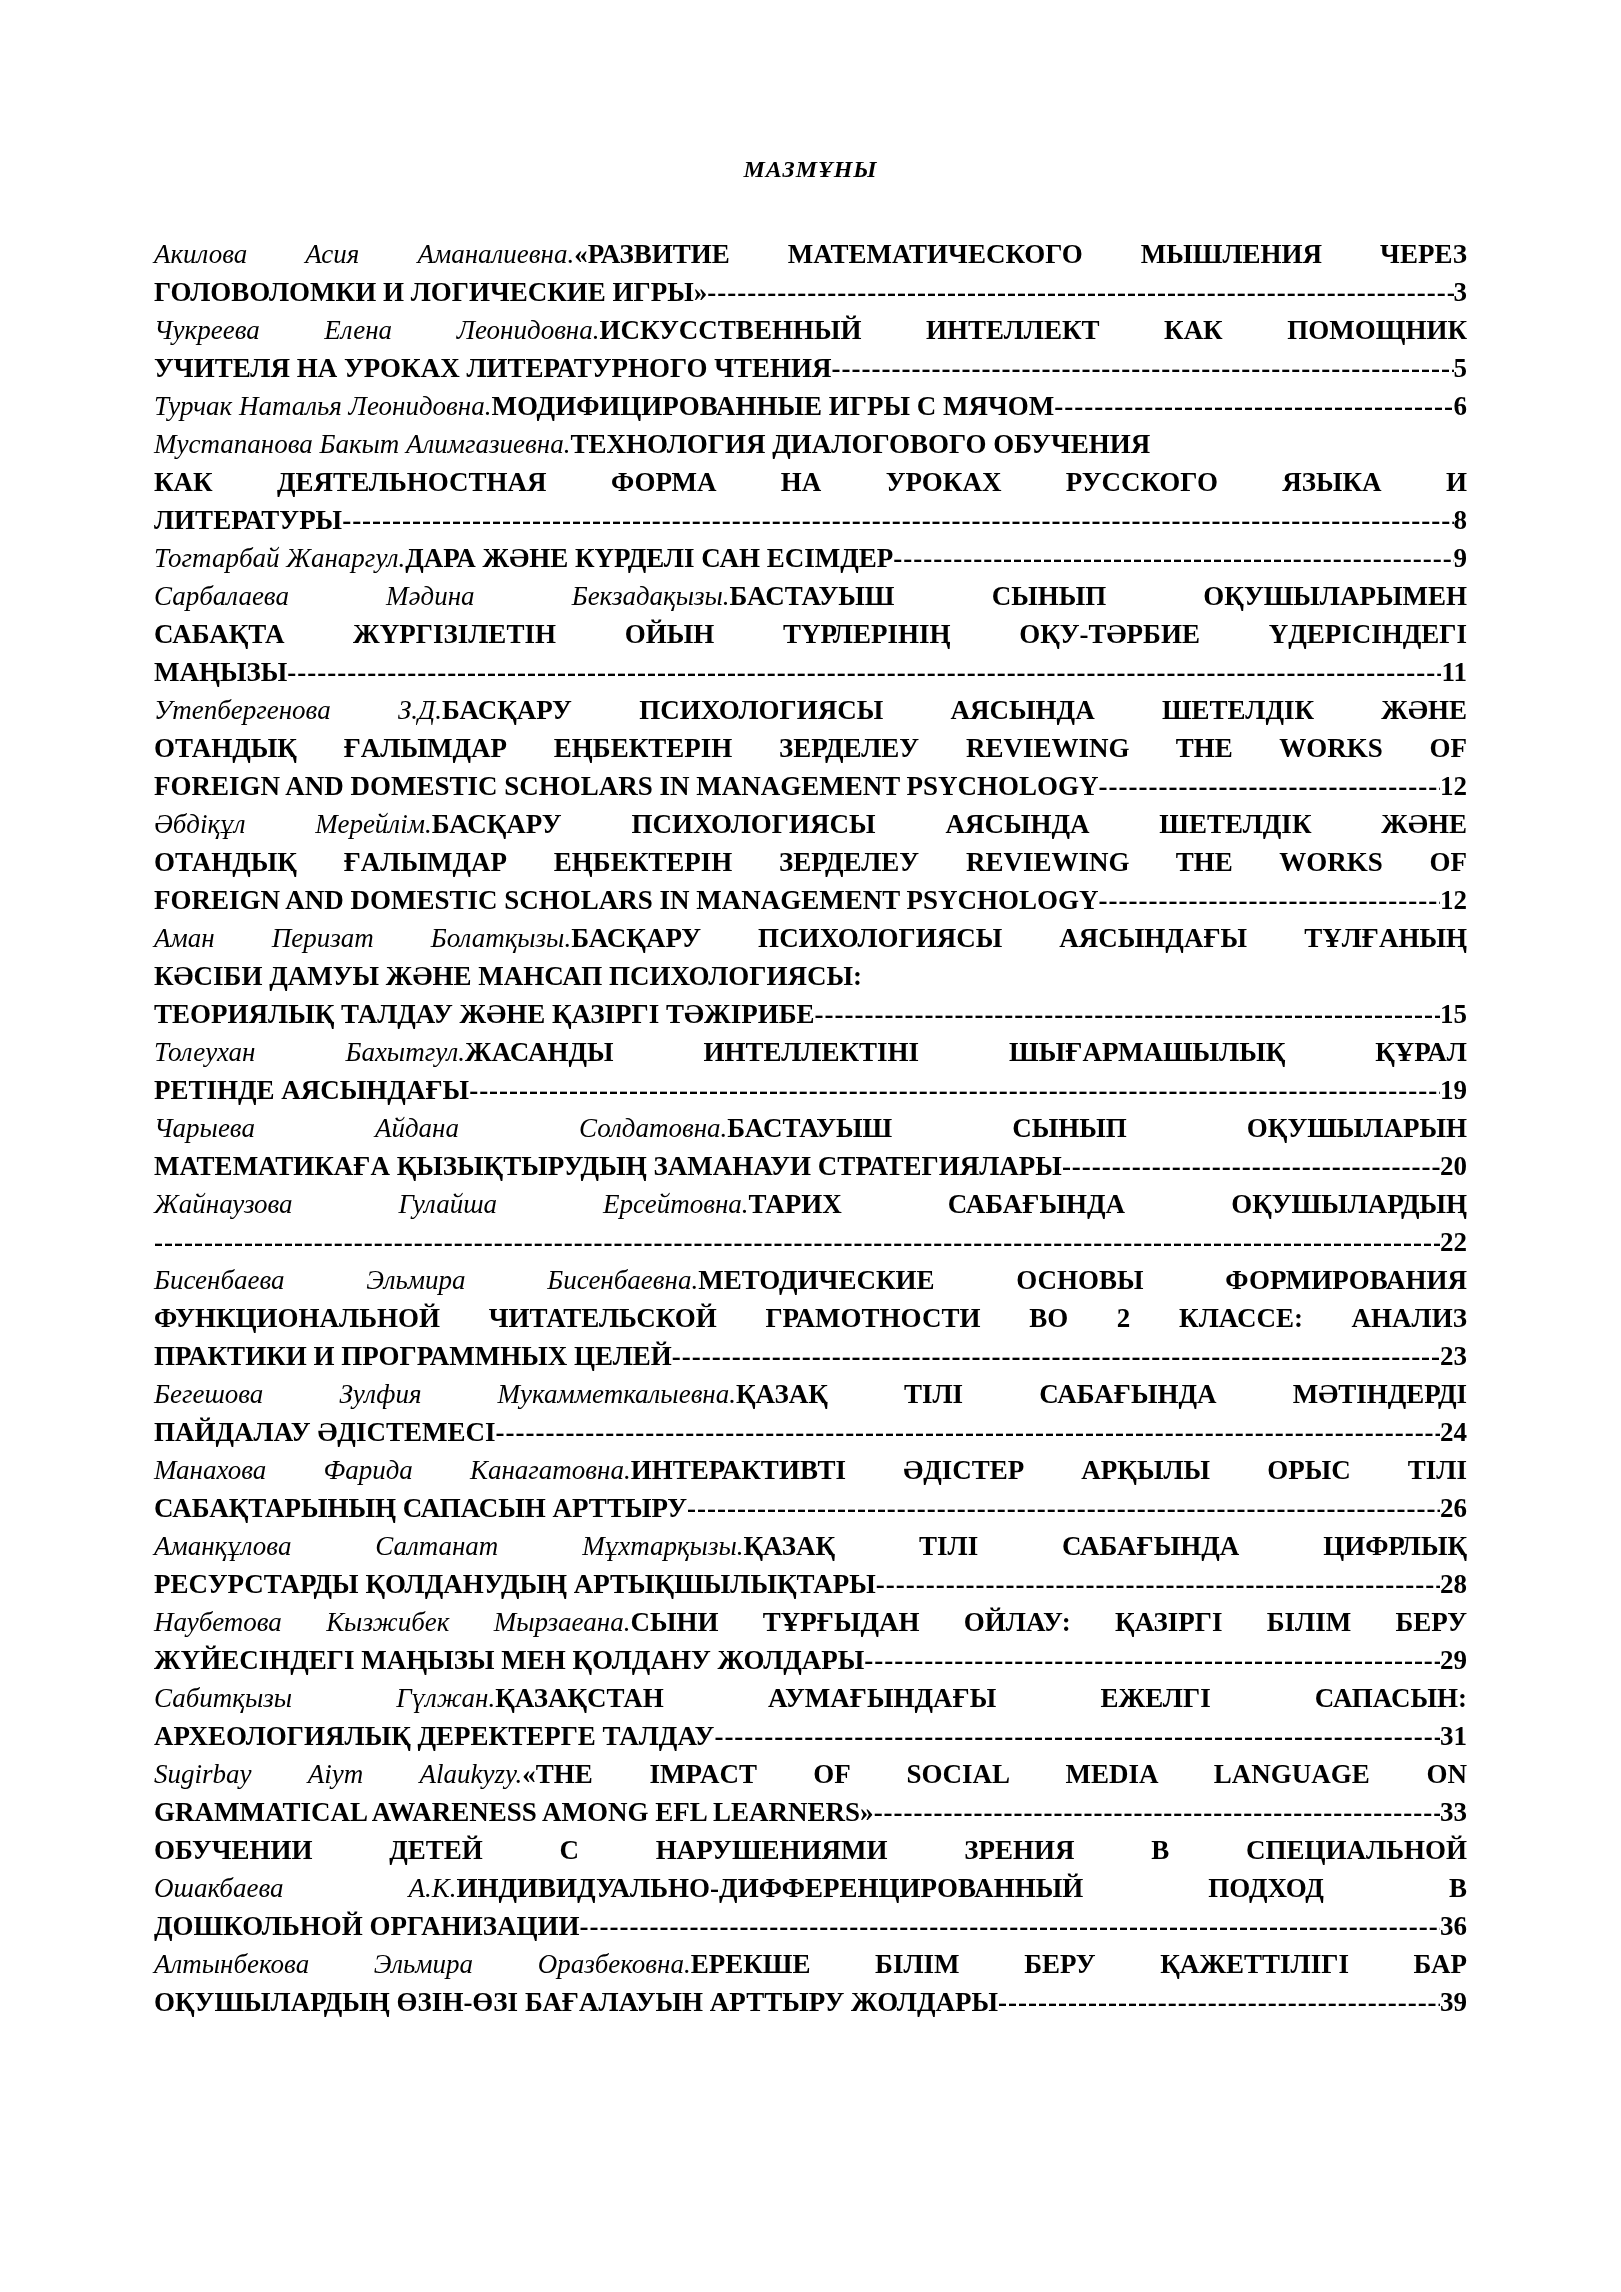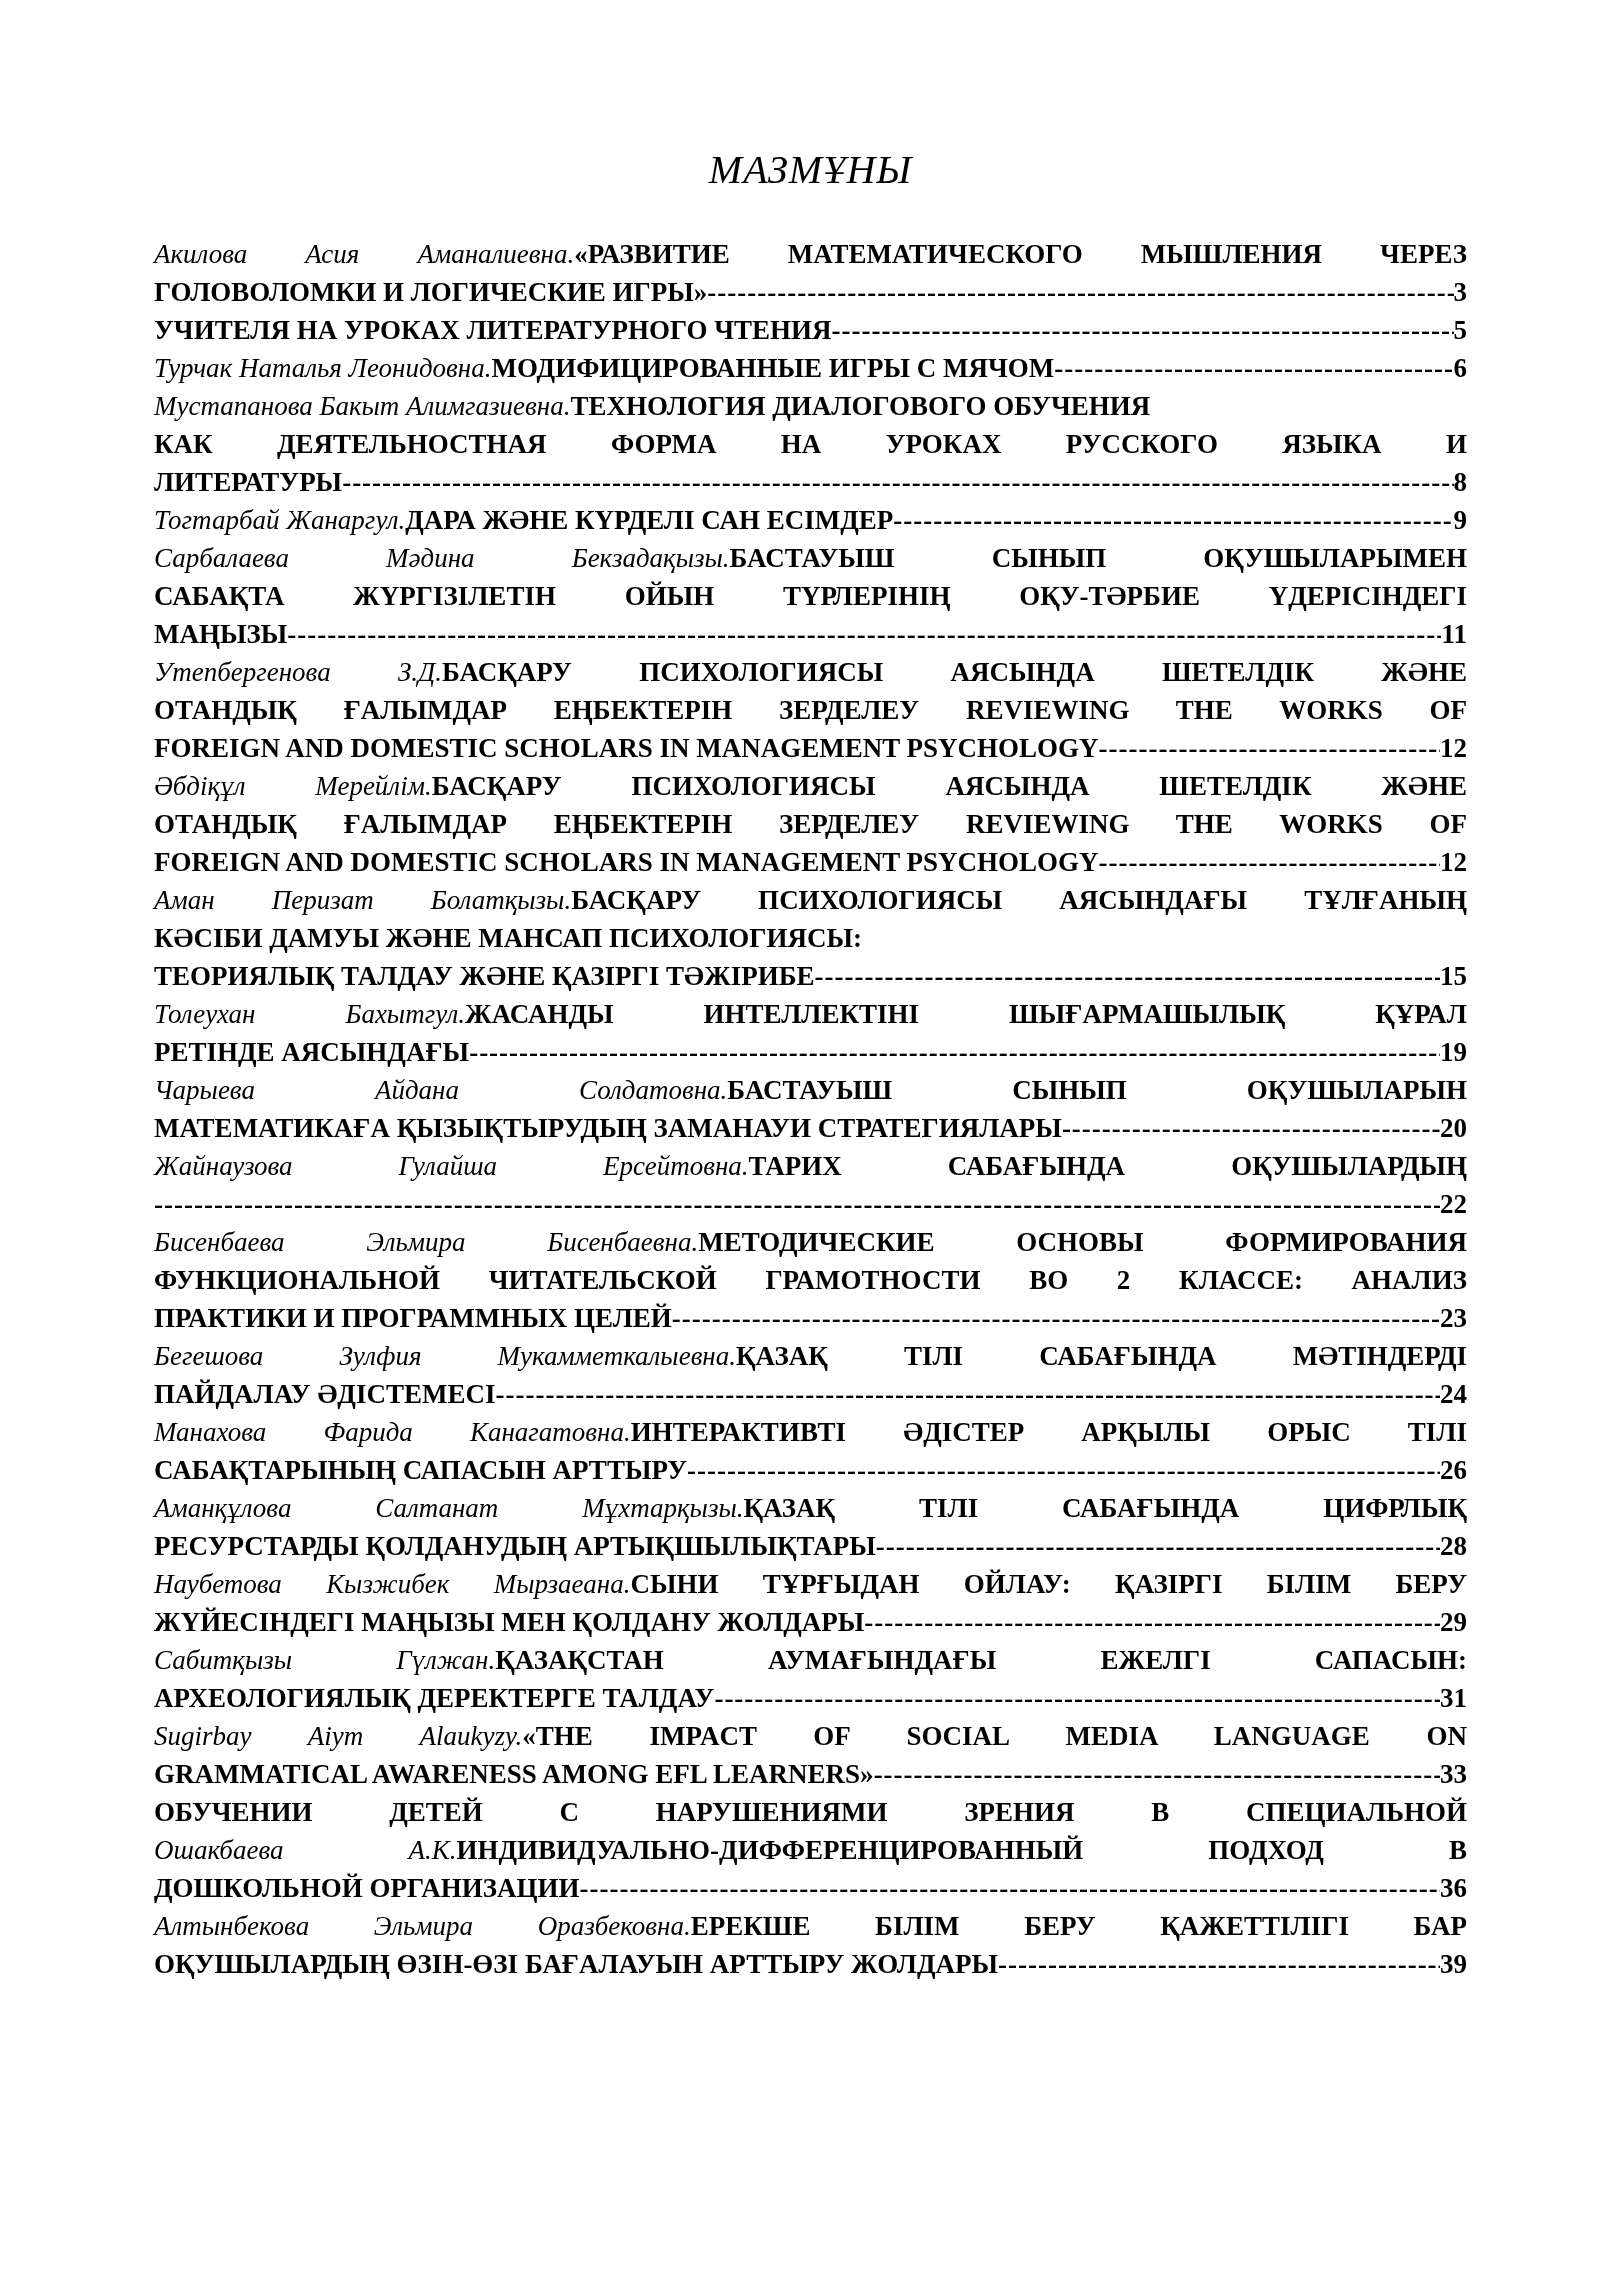--- a/index.html
+++ b/index.html
@@ -9,23 +9,23 @@
     width: 1621px;
     height: 2293px;
     background: #ffffff;
     color: #000000;
     padding: 149px 154px 0 154px;
     font-family: "Liberation Serif", "DejaVu Serif", serif;
     overflow: hidden;
   }
   .doc-title {
     margin: 0 0 45px 0;
-    font-size: 40px;
+    font-size: 24px;
     line-height: 41px;
-    font-weight: normal;
+    font-weight: bold;
     font-style: italic;
     text-align: center;
     letter-spacing: 1px;
   }
   .toc { width: 100%; }
   .entry { margin: 0; }
   .line {
     font-size: 27px;
     line-height: 38px;
     text-align: justify;
@@ -61,20 +61,21 @@
   <div class="toc">
       <div class="entry">
         <div class="line"><span class="author">Акилова Асия Аманалиевна.</span><span class="title">«РАЗВИТИЕ МАТЕМАТИЧЕСКОГО МЫШЛЕНИЯ ЧЕРЕЗ</span></div>
         <div class="line last">
           <span class="title">ГОЛОВОЛОМКИ И ЛОГИЧЕСКИЕ ИГРЫ»</span>
           <span class="leader">------------------------------------------------------------------------------------------------------------------------------------------------------------------------------------------------------------------------------------------------</span>
           <span class="pagenum">3</span>
         </div>
       </div>
       <div class="entry">
+        <div class="line"><span class="author">Чукреева Елена Леонидовна.</span><span class="title">ИСКУССТВЕННЫЙ ИНТЕЛЛЕКТ КАК ПОМОЩНИК</span></div>
         <div class="line last">
           <span class="title">УЧИТЕЛЯ НА УРОКАХ ЛИТЕРАТУРНОГО ЧТЕНИЯ</span>
           <span class="leader">------------------------------------------------------------------------------------------------------------------------------------------------------------------------------------------------------------------------------------------------</span>
           <span class="pagenum">5</span>
         </div>
       </div>
       <div class="entry">
         <div class="line last">
           <span class="author">Турчак Наталья Леонидовна.</span>
           <span class="title">МОДИФИЦИРОВАННЫЕ ИГРЫ С МЯЧОМ</span>

